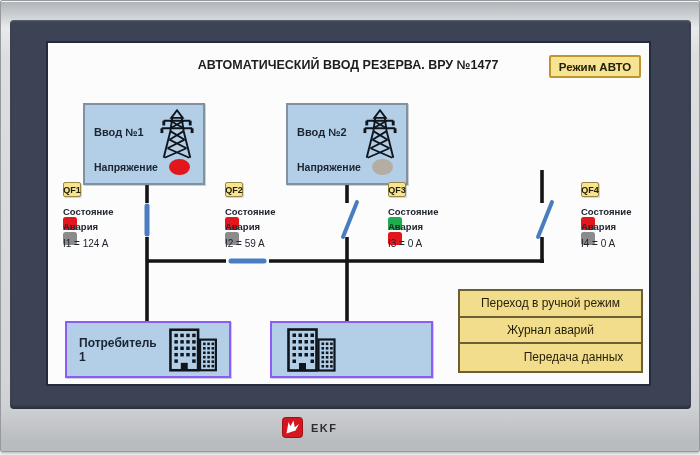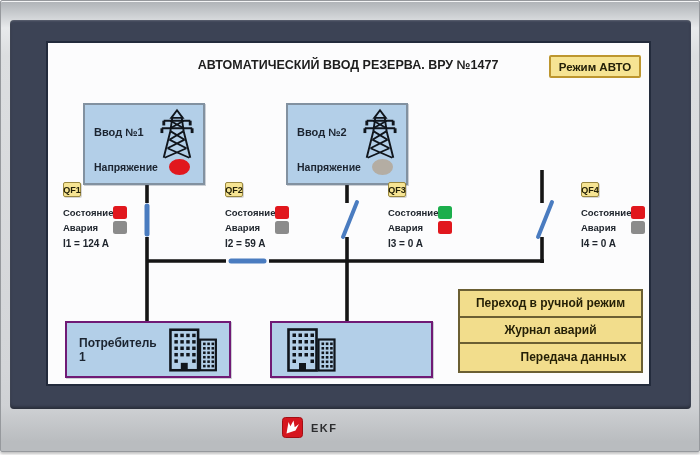--- a/index.html
+++ b/index.html
@@ -26,32 +26,32 @@
   .src-foot span{font-size:10.5px;font-weight:700;color:#1b2430;}
   .lamp{width:21px;height:16px;border-radius:50%;flex:0 0 auto;}
   .icon-tower{position:absolute;right:7px;top:3px;}
   .icon-gen{position:absolute;right:5px;top:5px;}
 
   .wires{position:absolute;left:0;top:0;}
 
   .qf-group{position:absolute;top:139px;width:64px;}
   .qf-tag{width:18px;height:15px;background:#f6e493;border:1px solid #9a8840;border-radius:2px;margin-bottom:9px;
     display:flex;align-items:center;justify-content:center;font-size:9px;font-weight:700;color:#232008;box-shadow:1px 1px 0 rgba(0,0,0,.15);}
-  .qf-row{height:13px;margin-bottom:2px;display:flex;align-items:center;justify-content:space-between;}
+  .qf-row{height:13px;margin-bottom:2px;display:flex;justify-content:space-between;flex-direction:column;}
   .qf-row span.lbl{font-size:9.5px;font-weight:700;color:#20262e;}
   .sq{width:14px;height:13px;border-radius:2.5px;flex:0 0 auto;}
-  .qf-current{margin-top:4px;font-size:10px;font-weight:700;color:#20262e;white-space:nowrap;}
-
-  .consumer{position:absolute;top:278px;height:57px;background:#b3cfe8;border:2px solid #701a75;
+  .qf-current{margin-top:4px;font-size:10px;font-weight:400;color:#20262e;white-space:nowrap;}
+
+  .consumer{position:absolute;top:278px;height:57px;background:#b3cfe8;border:2px solid #8b5cf6;
     display:flex;align-items:center;justify-content:space-between;padding:0 10px 0 12px;box-shadow:1px 1px 0 rgba(60,70,90,.25);}
   .consumer .c-name{font-size:12px;font-weight:700;color:#1b2430;}
 
   .btn-stack{position:absolute;left:410px;top:246px;width:185px;border:2px solid #6b5f33;background:#f2dd8c;}
   .hmi-btn{height:26.5px;display:flex;align-items:center;justify-content:center;
-    font-size:12px;font-weight:700;color:#241f06;border-bottom:2px solid #6b5f33;cursor:pointer;background:#f2dd8c;}
+    font-size:12px;font-weight:400;color:#241f06;border-bottom:2px solid #6b5f33;cursor:pointer;background:#f2dd8c;}
   .hmi-btn:last-child{border-bottom:none;padding-left:46px;}
 
   
   .brand{position:absolute;left:281px;top:416px;display:flex;align-items:center;gap:8px;}
   .brand .name{font-size:11px;font-weight:700;letter-spacing:1.5px;color:#2c2d2f;}
 </style>
 </head>
 <body>
 
 <div class="stage">

